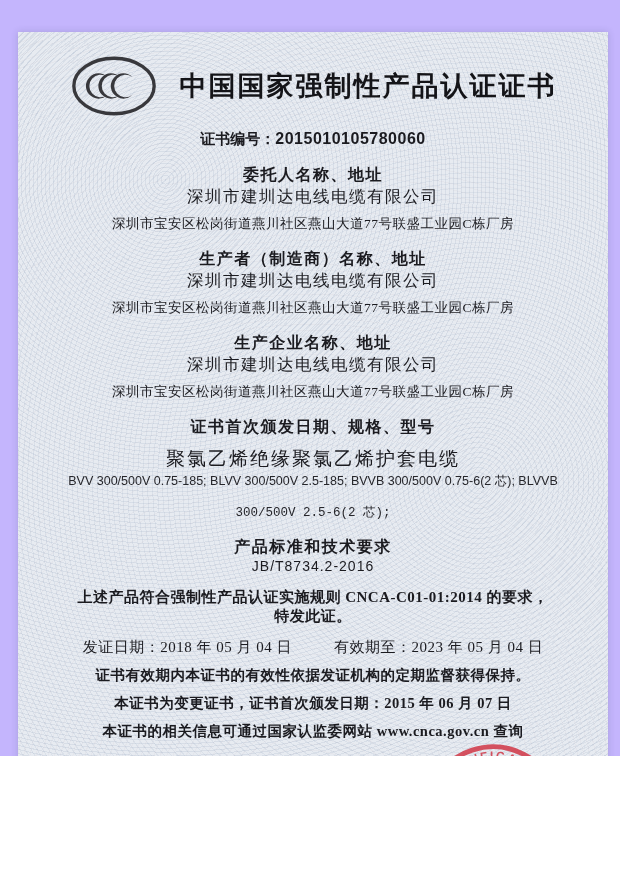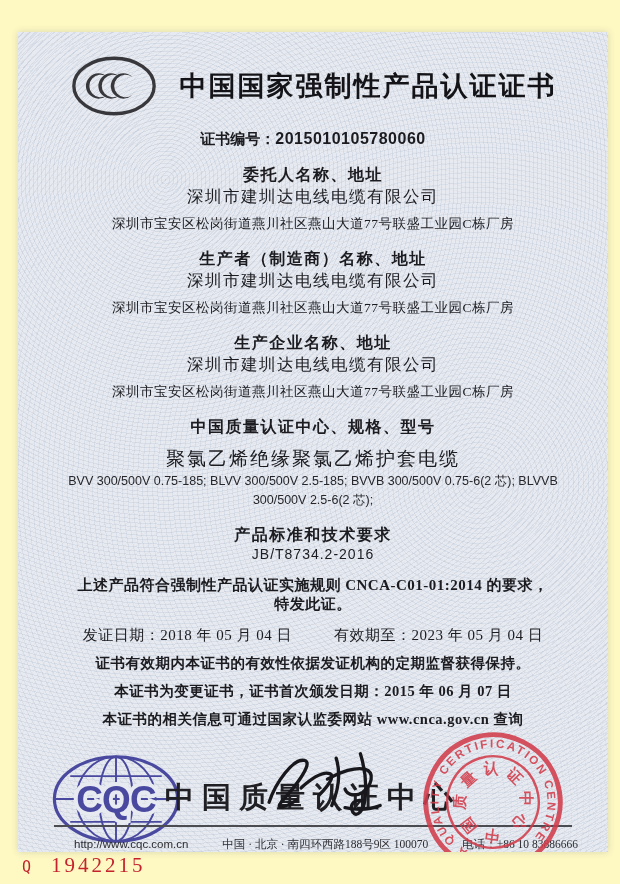--- a/index.html
+++ b/index.html
@@ -1,19 +1,19 @@
 <!DOCTYPE html>
 <html><head>
 <meta charset="utf-8">
 <style>
   * { margin:0; padding:0; box-sizing:border-box; }
   html,body { background:#ffffff; }
   .page {
-    position:relative; width:620px; height:884px; overflow:hidden;
-    background:#fef9c3; font-family:"Liberation Serif", serif; color:#1b1b20;
+    position:relative; width:620px; height:756px; overflow:hidden;
+    background:#c4b5fd; font-family:"Liberation Serif", serif; color:#1b1b20;
   }
   .paper {
     position:absolute; left:18px; top:32px; width:590px; height:820px;
     background-color:#e7ebf1;
     background-image:
       repeating-radial-gradient(circle at 25% 18%, rgba(125,145,175,.15) 0px, rgba(125,145,175,.15) 1px, transparent 1px, transparent 4px),
       repeating-radial-gradient(circle at 78% 55%, rgba(125,145,175,.12) 0px, rgba(125,145,175,.12) 1px, transparent 1px, transparent 5px),
       repeating-radial-gradient(circle at 50% 95%, rgba(160,125,135,.05) 0px, rgba(160,125,135,.05) 1px, transparent 1px, transparent 6px);
     box-shadow:0 0 7px rgba(40,50,70,.18);
     text-align:center; padding-top:22px; overflow:hidden;
@@ -21,21 +21,21 @@
   .header-row { display:flex; align-items:center; justify-content:center; gap:22px; height:64px; }
   .ccc-logo { flex:0 0 auto; }
   .cert-title { font-size:27px; font-weight:bold; letter-spacing:2px; color:#141418; }
   .certno-row { margin-top:12px; font-size:15px; font-weight:bold; }
   .certno-num { font-family:"Liberation Sans", sans-serif; font-size:16px; letter-spacing:.5px; }
   .sec-heading { margin-top:16px; font-size:16px; font-weight:bold; letter-spacing:1.5px; }
   .company { margin-top:0; font-size:16.5px; letter-spacing:1.5px; }
   .address { margin-top:7px; font-size:13.5px; letter-spacing:.5px; }
   .product-name { margin-top:8px; font-size:19px; letter-spacing:2px; }
   .spec { margin-top:1px; font-size:12.5px; font-family:"Liberation Sans", sans-serif; color:#26262b; }
-  .spec + .spec { margin-top:2px; }
+  .spec + .spec { margin-top:14px;font-family:Liberation Mono, monospace; }
   .standard-val { font-size:14px; font-family:"Liberation Sans", sans-serif; letter-spacing:1px;text-align:center; }
   .statement { margin-top:14px; font-size:15px; font-weight:bold; line-height:19px; letter-spacing:.5px; }
   .dates-row { margin-top:12px; font-size:15px; font-weight:normal; letter-spacing:.5px; }
   .dates-gap { display:inline-block; width:42px; }
   .note { margin-top:9px; font-size:14.5px; font-weight:bold; letter-spacing:.5px;text-align:center; }
   .sign-area { position:relative; margin-top:2px; height:148px; text-align:left; }
   .cqc-logo { position:absolute; left:32px; top:22px; }
   .signature { position:absolute; left:244px; top:14px; z-index:2; }
   .stamp { position:absolute; left:402px; top:-2px; width:146px; height:146px; transform:rotate(-18deg); opacity:.88; z-index:3; }
   .paper-footer { position:absolute; left:0; top:746px; width:100%; }
@@ -74,21 +74,21 @@
     <div class="address">深圳市宝安区松岗街道燕川社区燕山大道77号联盛工业园C栋厂房</div>
 
     <div class="sec-heading">生产者（制造商）名称、地址</div>
     <div class="company">深圳市建圳达电线电缆有限公司</div>
     <div class="address">深圳市宝安区松岗街道燕川社区燕山大道77号联盛工业园C栋厂房</div>
 
     <div class="sec-heading">生产企业名称、地址</div>
     <div class="company">深圳市建圳达电线电缆有限公司</div>
     <div class="address">深圳市宝安区松岗街道燕川社区燕山大道77号联盛工业园C栋厂房</div>
 
-    <div class="sec-heading">中国质量认证中心、规格、型号</div>
+    <div class="sec-heading">证书首次颁发日期、规格、型号</div>
     <div class="product-name">聚氯乙烯绝缘聚氯乙烯护套电缆</div>
     <div class="spec">BVV 300/500V 0.75-185; BLVV 300/500V 2.5-185; BVVB 300/500V 0.75-6(2 芯); BLVVB</div>
     <div class="spec">300/500V 2.5-6(2 芯);</div>
 
     <div class="sec-heading">产品标准和技术要求</div>
     <div class="standard-val">JB/T8734.2-2016</div>
 
     <div class="statement">
       <div>上述产品符合强制性产品认证实施规则 CNCA-C01-01:2014 的要求，</div>
       <div>特发此证。</div>

